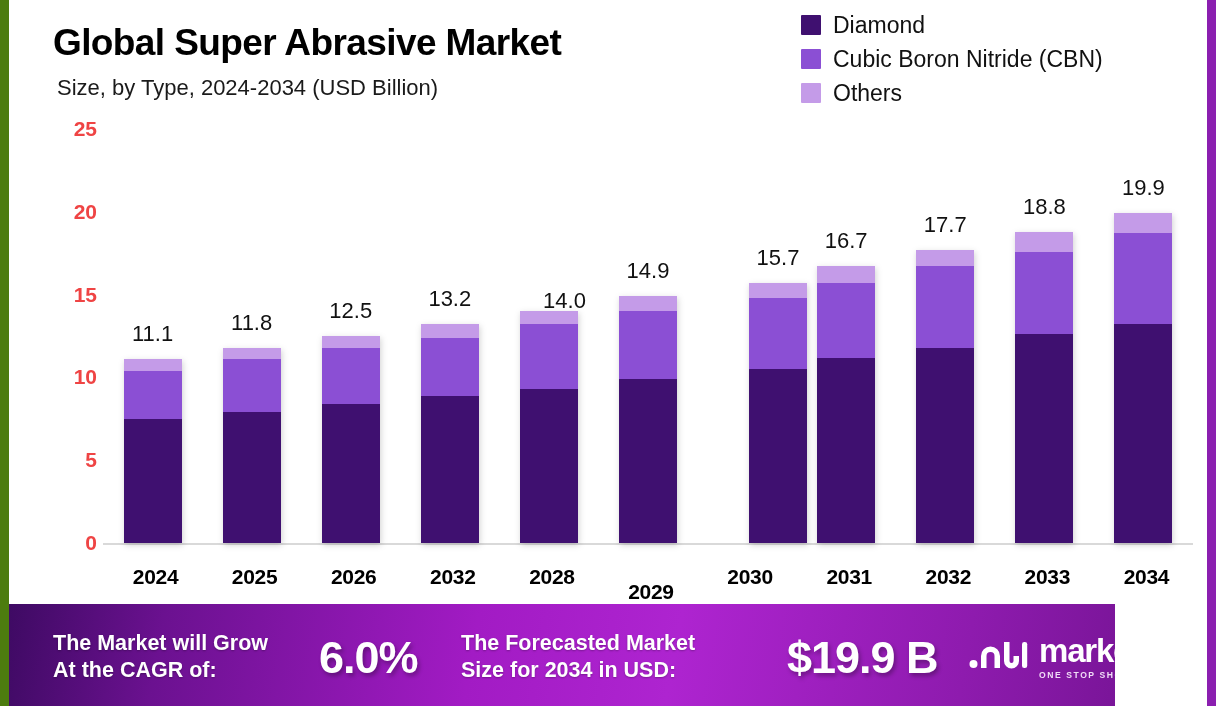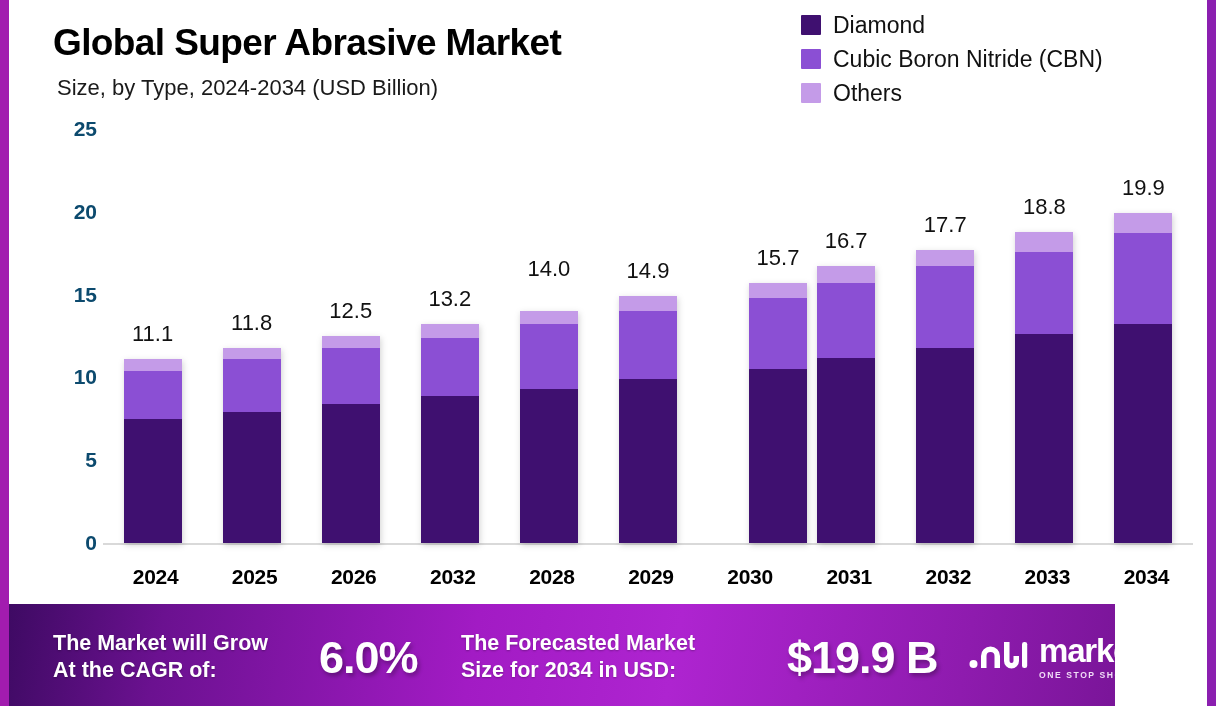--- a/index.html
+++ b/index.html
@@ -8,21 +8,21 @@
     margin: 0; padding: 0;
     width: 1216px; height: 706px;
     background: #ffffff;
     font-family: "Liberation Sans", sans-serif;
     overflow: hidden;
   }
   #page {
     position: relative;
     width: 1216px; height: 706px;
     background: #ffffff;
-    border-left: 9px solid #a21caf;
+    border-left: 9px solid #4d7c0f;
     border-right: 9px solid #8B1FB0;
     overflow: hidden;
     text-decoration: underline;
   }
 
   
   #header {
     position: absolute;
     left: 0; top: 0;
     width: 1198px; height: 120px;
@@ -80,21 +80,21 @@
   #yaxis {
     position: absolute;
     left: 36px; top: 0;
     width: 52px; height: 600px;
   }
   .ytick {
     position: absolute;
     right: 0;
     font-size: 21px;
     font-weight: bold;
-    color: #0c4a6e;
+    color: #ef4444;
     transform: translateY(-50%);
     text-align: right;
     white-space: nowrap;
   }
   #baseline {
     position: absolute;
     left: 94px;
     top: 543px;
     width: 1090px;
     height: 2px;
@@ -253,21 +253,21 @@
             <div class="seg" title="Diamond 2027: 8.9" style="height: 147.384px; background: rgb(63, 16, 112);"></div>
           </div>
           <div class="bar-value" style="bottom: 230.592px;">13.2</div>
         </div>
         <div class="bar-group" style="left: 408.909px; height: 543px;">
           <div class="bar-stack">
             <div class="seg" title="Others 2028: 0.8" style="height: 13.248px; background: rgb(196, 155, 232);"></div>
             <div class="seg" title="Cubic Boron Nitride (CBN) 2028: 3.9" style="height: 64.584px; background: rgb(139, 79, 212);"></div>
             <div class="seg" title="Diamond 2028: 9.3" style="height: 154.008px; background: rgb(63, 16, 112);"></div>
           </div>
-          <div class="bar-value" style="bottom: 261px;">14.0</div>
+          <div class="bar-value" style="bottom: 229px; text-align: right;">14.0</div>
         </div>
         <div class="bar-group" style="left: 508px; height: 543px;">
           <div class="bar-stack">
             <div class="seg" title="Others 2029: 0.9" style="height: 14.904px; background: rgb(196, 155, 232);"></div>
             <div class="seg" title="Cubic Boron Nitride (CBN) 2029: 4.1" style="height: 67.896px; background: rgb(139, 79, 212);"></div>
             <div class="seg" title="Diamond 2029: 9.9" style="height: 163.944px; background: rgb(63, 16, 112);"></div>
           </div>
           <div class="bar-value" style="bottom: 258.744px;">14.9</div>
         </div>
         <div class="bar-group" style="left: 638px; height: 543px;">
@@ -310,21 +310,21 @@
           </div>
           <div class="bar-value" style="bottom: 341.544px;">19.9</div>
         </div>
       </div>
     <div id="xaxis-wrap">
         <div class="bar-xlabel" style="left: 12.5455px;">2024</div>
         <div class="bar-xlabel" style="left: 111.636px;">2025</div>
         <div class="bar-xlabel" style="left: 210.727px;">2026</div>
         <div class="bar-xlabel" style="left: 309.818px;">2032</div>
         <div class="bar-xlabel" style="left: 408.909px;">2028</div>
-        <div class="bar-xlabel" style="left: 508px;">2029</div>
+        <div class="bar-xlabel" style="left: 508px; margin-top: 15px;">2029</div>
         <div class="bar-xlabel" style="left: 607.091px;">2030</div>
         <div class="bar-xlabel" style="left: 706.182px;">2031</div>
         <div class="bar-xlabel" style="left: 805.273px;">2032</div>
         <div class="bar-xlabel" style="left: 904.364px;">2033</div>
         <div class="bar-xlabel" style="left: 1003.45px;">2034</div>
       </div>
   </div>
 
   <div id="footer">
     <div id="cagr-label" class="foot-text">

